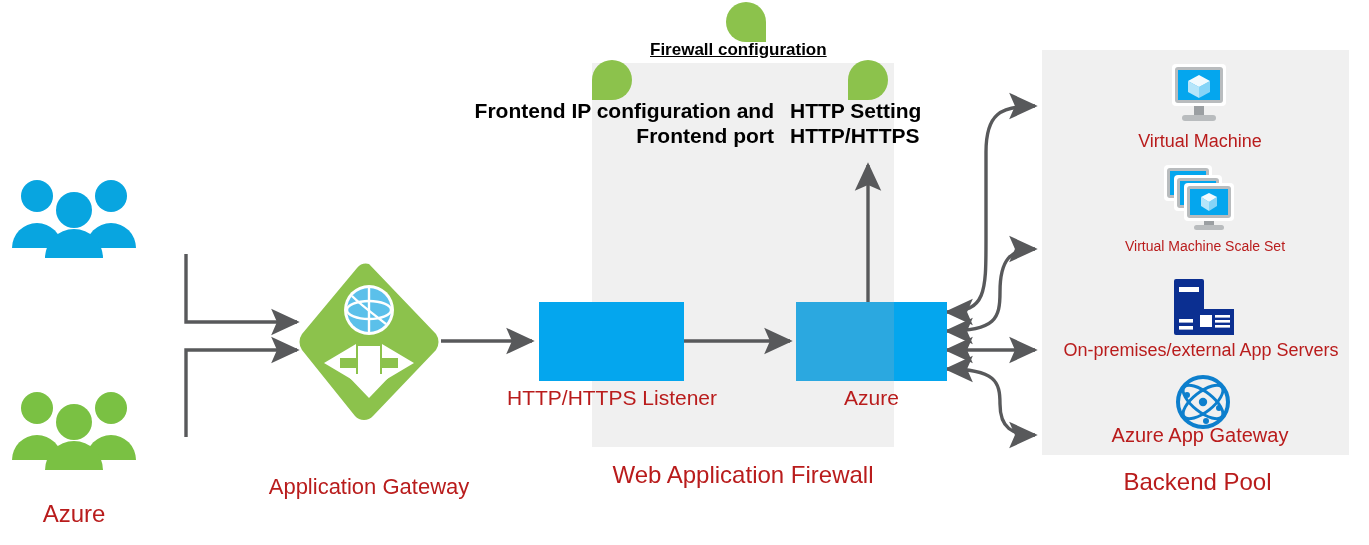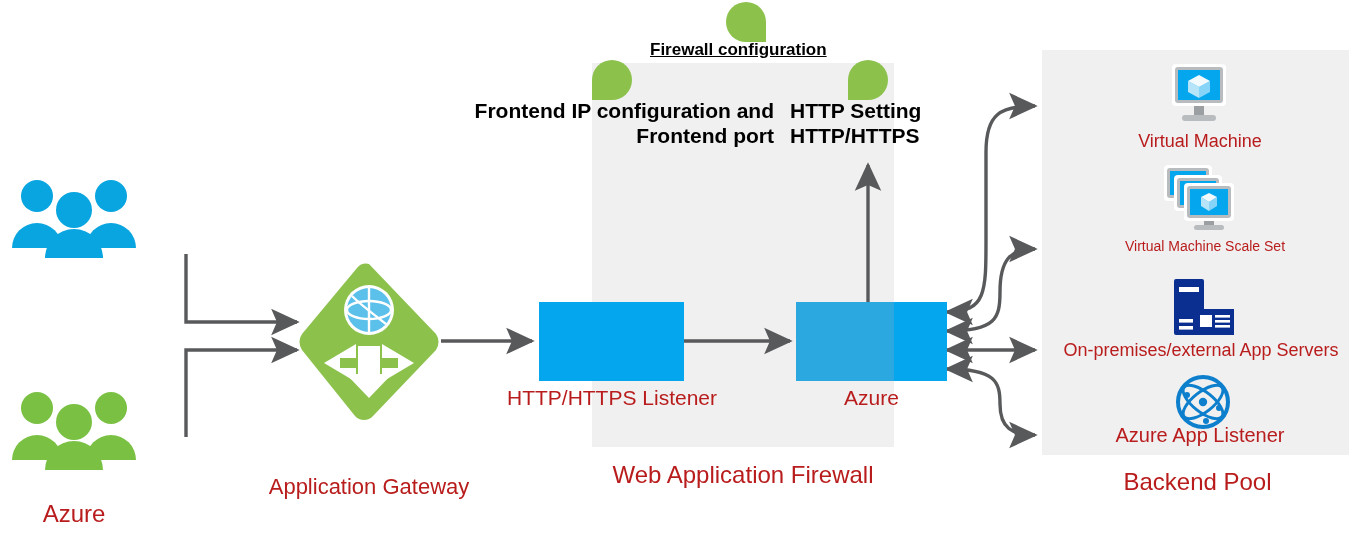--- a/index.html
+++ b/index.html
@@ -230,17 +230,17 @@
       <ellipse cx="28" cy="28" rx="24" ry="10" fill="none" stroke="#0d7fcd" stroke-width="3" transform="rotate(-38 28 28)"></ellipse>
       <ellipse cx="28" cy="28" rx="24" ry="10" fill="none" stroke="#0d7fcd" stroke-width="3" transform="rotate(38 28 28)"></ellipse>
       <g fill="#0d7fcd">
         <circle cx="28" cy="28" r="4.2"></circle>
         <circle cx="12" cy="21" r="3"></circle>
         <circle cx="44" cy="34" r="3"></circle>
         <circle cx="31" cy="47" r="3"></circle>
       </g>
     </svg>
   </div>
-  <div class="cap" style="left:1070px; top:424px; width:260px; font-size:20px;">Azure App Listener</div>
+  <div class="cap" style="left:1070px; top:424px; width:260px; font-size:20px;">Azure App Gateway</div>
 
   <div class="cap" style="left:1055px; top:468px; width:285px; font-size:24px;">Backend Pool</div>
 
 </div>
 
 </body></html>

